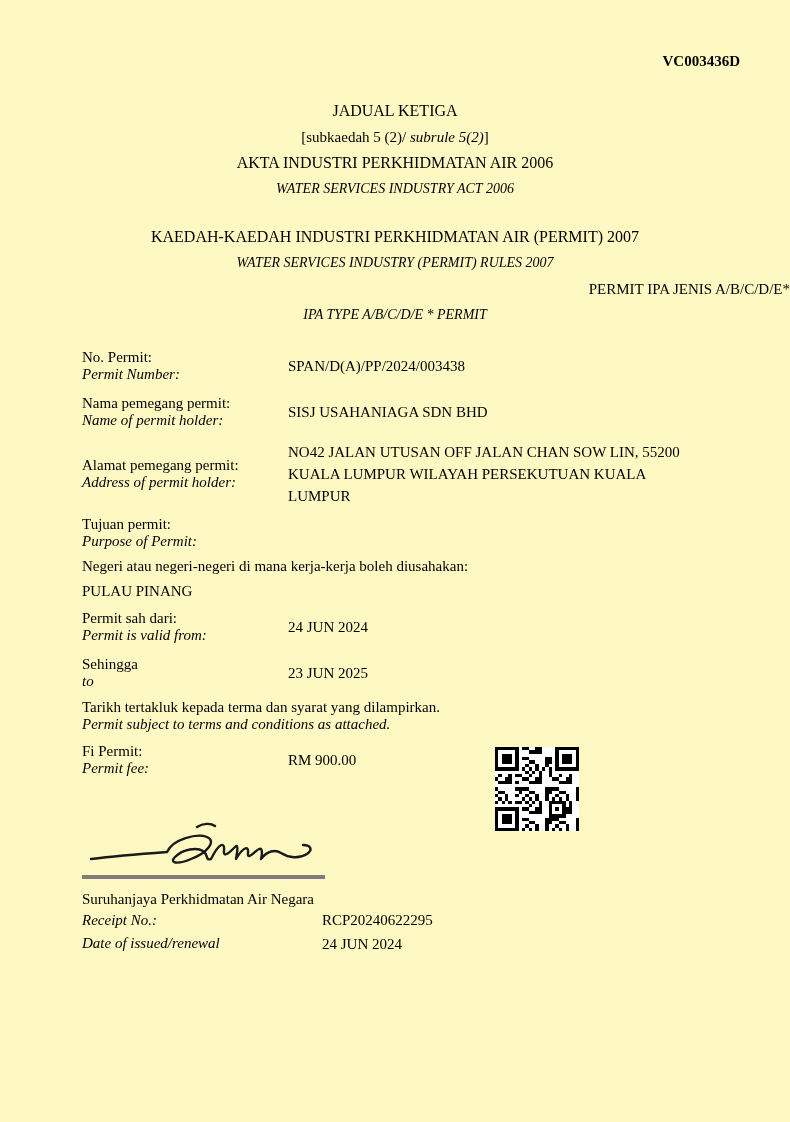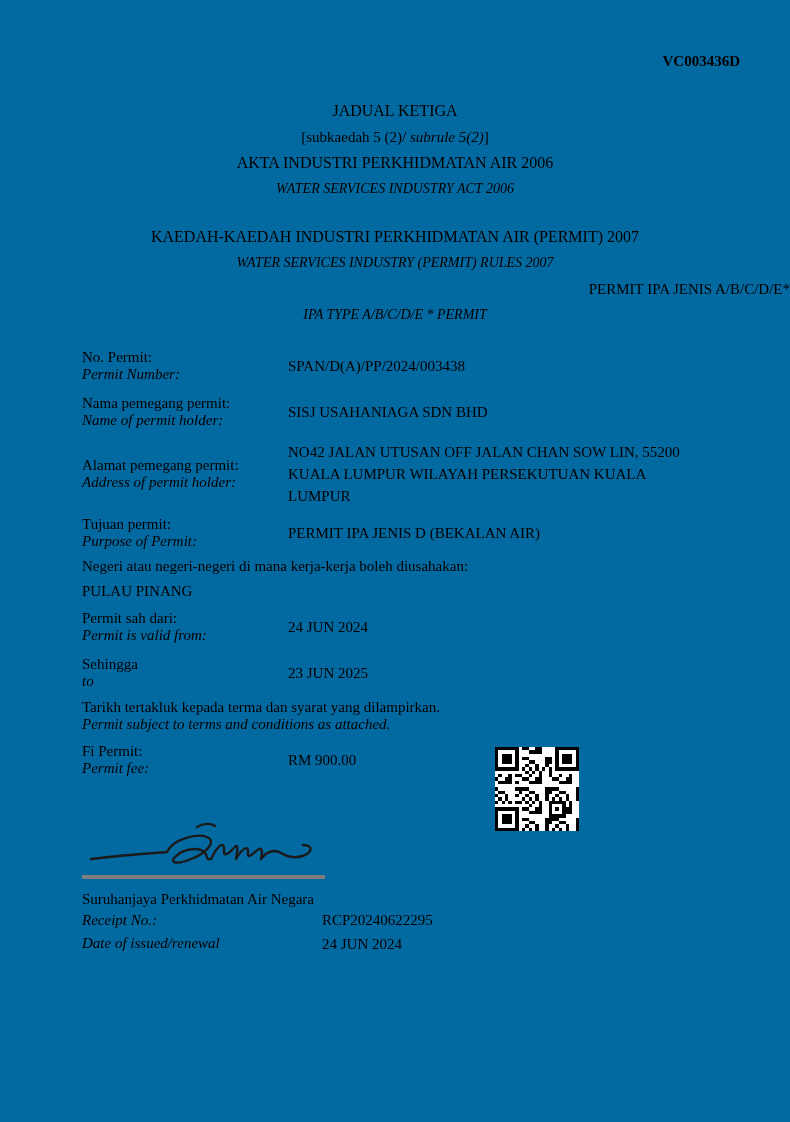--- a/index.html
+++ b/index.html
@@ -1,20 +1,20 @@
 <!DOCTYPE html>
 <html><head>
 <meta charset="utf-8">
 <style>
   html,body { margin:0; padding:0; background:#e8e8e8; }
   .page {
     position:relative;
     width:790px; height:1122px;
     margin:0 auto;
-    background:#0369a1;
+    background:#fef9c3;
     font-family:"Liberation Serif", serif;
     color:#000;
     overflow:hidden;
   }
   .refnum {
     padding:53px 50px 0 0;
     text-align:right;
     font-weight:bold;
     font-size:15px;
     line-height:17px;
@@ -96,21 +96,20 @@
         <span class="en">Address of permit holder:</span>
       </div>
       <div class="val multiline">NO42 JALAN UTUSAN OFF JALAN CHAN SOW LIN, 55200 KUALA LUMPUR WILAYAH PERSEKUTUAN KUALA LUMPUR</div>
     </div>
 
     <div class="row" style="margin-bottom:8px;">
       <div class="lbl">
         <span class="my">Tujuan permit:</span>
         <span class="en">Purpose of Permit:</span>
       </div>
-      <div class="val">PERMIT IPA JENIS D (BEKALAN AIR)</div>
     </div>
 
     <div class="para">
       <span class="my">Negeri atau negeri-negeri di mana kerja-kerja boleh diusahakan:</span>
     </div>
 
     <div class="state-name">PULAU PINANG</div>
 
     <div class="row">
       <div class="lbl">

